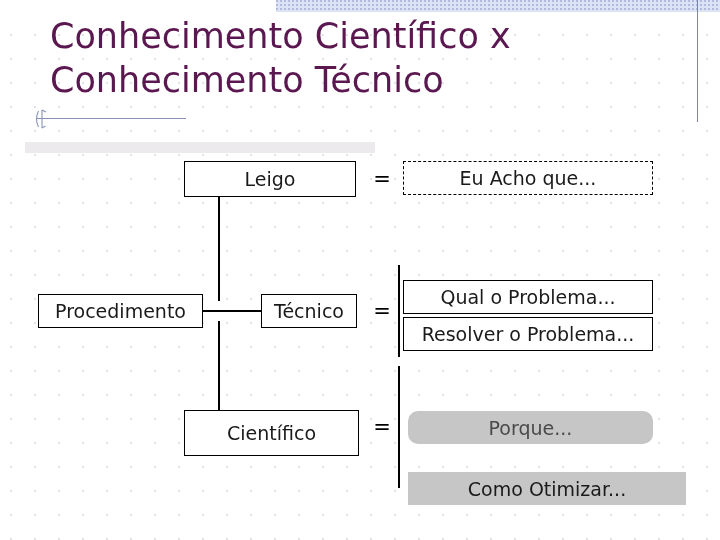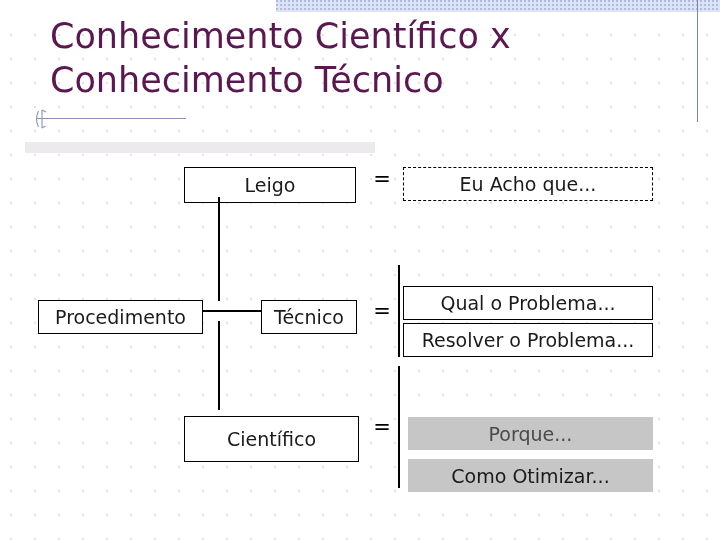--- a/index.html
+++ b/index.html
@@ -97,21 +97,20 @@
   
   .box {
     position: absolute;
     box-sizing: border-box;
     display: flex;
     align-items: center;
     justify-content: center;
     color: #1a1a1a;
     font-size: 19px;
     background: #ffffff;
-    margin-top: 6px;
   }
   .box.solid  { border: 1.6px solid #000000; }
   .box.dashed { border: 1.6px dashed #000000; }
   .box.filled { border: none; background: #c6c6c6; color: #1a1a1a; }
 
   .eq {
     position: absolute;
     font-size: 21px;
     color: #000000;
     display: flex;
@@ -174,25 +173,25 @@
 
   <div class="line-v" style="left:398px; top:265px; height:92px;"></div>
 
   <div class="box solid" style="left:184px; top:410px; width:175px; height:46px;">
     <span>Científico</span>
   </div>
 
   <div class="eq" style="left:372px; top:411px; width:20px; height:32px;">=</div>
 
 
-  <div class="box filled" style="left:408px; top:411px; width:245px; height:33px; color:#4a4a4a;">
+  <div class="box filled" style="left:408px; top:411px; width:245px; height:33px; color:#4a4a4a;border-radius:10px;">
     <span>Porque...</span>
   </div>
 
-  <div class="box filled" style="left:408px; top:453px; width:245px; height:33px;">
+  <div class="box filled" style="left:408px; top:472px; width:278px; height:33px;">
     <span>Como Otimizar...</span>
   </div>
 
   <div class="line-v" style="left:398px; top:366px; height:122px;"></div>
 
   <div class="line-v" style="left:218px; top:197px; height:104px;"></div>
 
   <div class="line-v" style="left:218px; top:321px; height:89px;"></div>
 
   <div class="line-h" style="left:203px; top:310px; width:58px;"></div>

